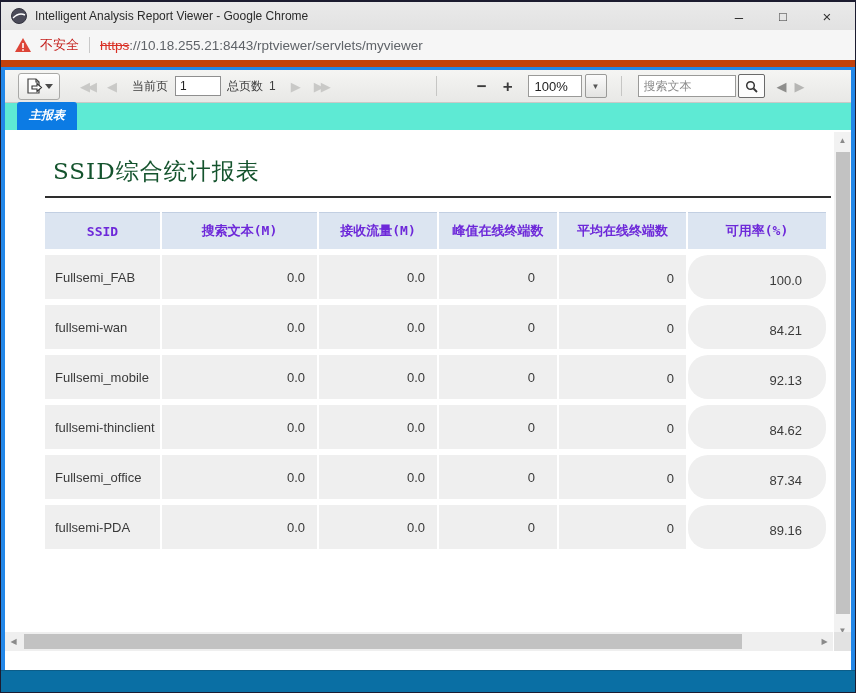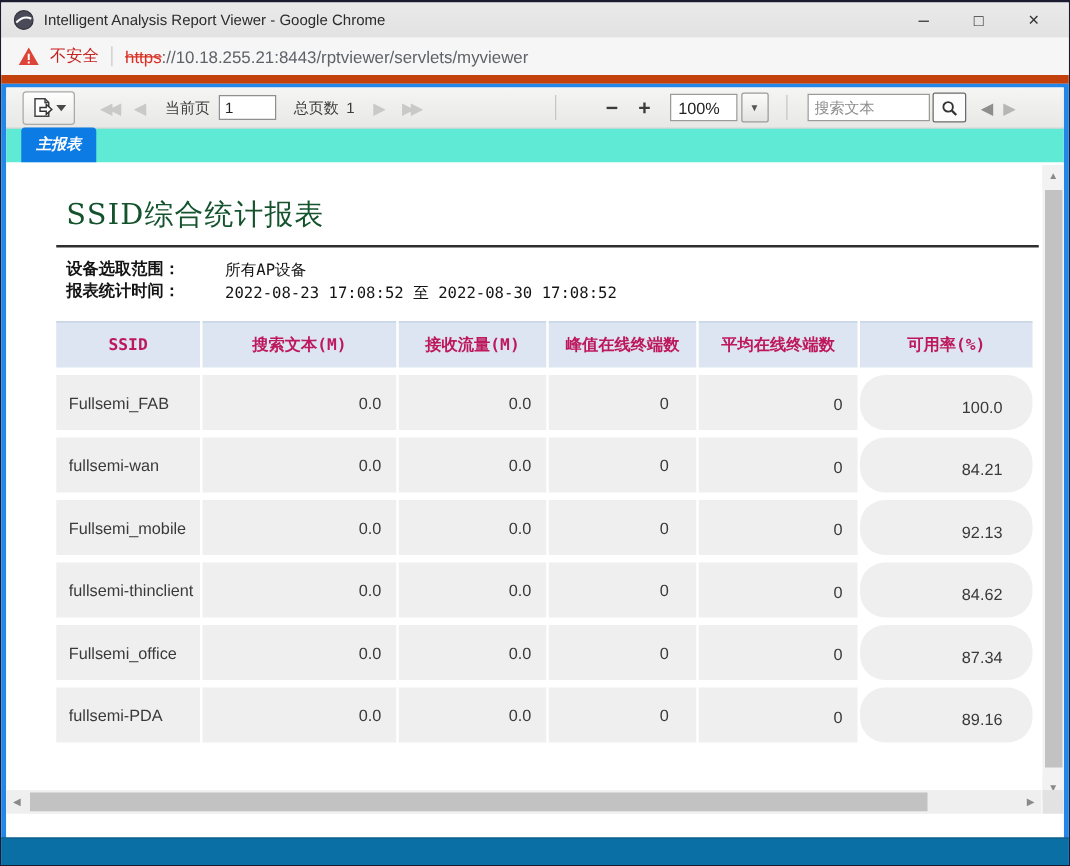--- a/index.html
+++ b/index.html
@@ -60,21 +60,21 @@
   .page{position:absolute;left:0;top:0;right:18px;bottom:40px;overflow:hidden;}
   .report{padding:26px 0 0 40px;}
   .report-title{font-family:var(--serif);font-size:23px;color:#14532d;padding-left:8px;letter-spacing:1px;}
   .report-hr{width:786px;border-top:2px solid #2e2e2e;margin-top:9px;}
   .meta{margin-top:9px;font-size:13px;color:#141414;}
   .meta-row{display:flex;line-height:18px;}
   .meta-label{font-family:var(--serif);font-weight:bold;width:127px;padding-left:8px;flex:none;}
   .meta-value{font-family:var(--mono);font-size:12.5px;}
 
   table.rpt{border-collapse:separate;border-spacing:2px 6px;margin-top:8px;margin-left:-2px;}
-  table.rpt th{background:#dce5f1;border-top:1px solid #c2cfe2;height:34px;font-family:var(--mono);font-size:13px;font-weight:bold;color:#be185d;text-align:center;}
+  table.rpt th{background:#dce5f1;border-top:1px solid #c2cfe2;height:34px;font-family:var(--mono);font-size:13px;font-weight:bold;color:#6d28d9;text-align:center;}
   table.rpt td{background:#efefef;height:35px;font-size:13px;color:#3a3a3a;vertical-align:middle;}
   td.c0{text-align:left;padding-left:10px;}
   td.c1{text-align:right;padding-right:12px;}
   td.c2{text-align:right;padding-right:12px;}
   td.c3{text-align:right;padding-right:22px;}
   td.c4{text-align:right;padding-right:12px;vertical-align:top;padding-top:4px;}
   td.c5{text-align:right;padding-right:24px;vertical-align:top;padding-top:8px;border-radius:20px;}
 
   
   .vscroll{position:absolute;top:2px;right:0;width:17px;height:507px;background:#f2f2f2;}
@@ -127,21 +127,21 @@
             <path d="M2 1 h8 l3 3 v11 h-11 z" fill="#fff" stroke="#444" stroke-width="1.2"></path>
             <path d="M10 1 v3 h3" fill="none" stroke="#444" stroke-width="1.2"></path>
             <path d="M6 8 h5 v-2.5 l4.5 4 L11 13.5 V11 H6 z" fill="#fff" stroke="#333" stroke-width="1.1"></path>
           </svg>
           <span class="dd-caret"></span>
         </div>
         <span class="nav-arrow" style="margin-left:20px">◀◀</span>
         <span class="nav-arrow single" style="margin-left:13px">◀</span>
         <span class="tb-label" style="margin-left:15px">当前页</span>
         <input class="page-input" style="margin-left: 7px;" value="1">
-        <span class="tb-label" style="margin-left:14px">总页数</span>
+        <span class="tb-label" style="margin-left:6px">总页数</span>
         <span class="tb-label" style="margin-left:6px">1</span>
         <span class="nav-arrow single" style="margin-left:15px">▶</span>
         <span class="nav-arrow" style="margin-left:13px">▶▶</span>
         <div class="tb-sep" style="margin-left:108px"></div>
         <span class="zoom-glyph" style="margin-left:40px">−</span>
         <span class="zoom-glyph" style="margin-left:16px">+</span>
         <div class="zoom-box" style="margin-left:15px">100%</div>
         <div class="zoom-dd" style="margin-left:3px">
             <span>▼</span>
           </div>
@@ -159,30 +159,20 @@
 
       <div class="tabstrip">
         <div class="tab">主报表</div>
       </div>
 
       <div class="content">
         <div class="page">
           <div class="report">
             <div class="report-title">SSID综合统计报表</div>
             <div class="report-hr"></div>
-            <div class="meta">
-              <div class="meta-row">
-                <span class="meta-label">设备选取范围：</span>
-                <span class="meta-value">所有AP设备</span>
-              </div>
-              <div class="meta-row">
-                <span class="meta-label">报表统计时间：</span>
-                <span class="meta-value">2022-08-23 17:08:52 至 2022-08-30 17:08:52</span>
-              </div>
-            </div>
             <table class="rpt">
               <colgroup>
                 <col style="width:115px">
                   <col style="width:155px">
                   <col style="width:118px">
                 <col style="width:118px">
                   <col style="width:127px">
                   <col style="width:138px">
               </colgroup>
               <thead>

